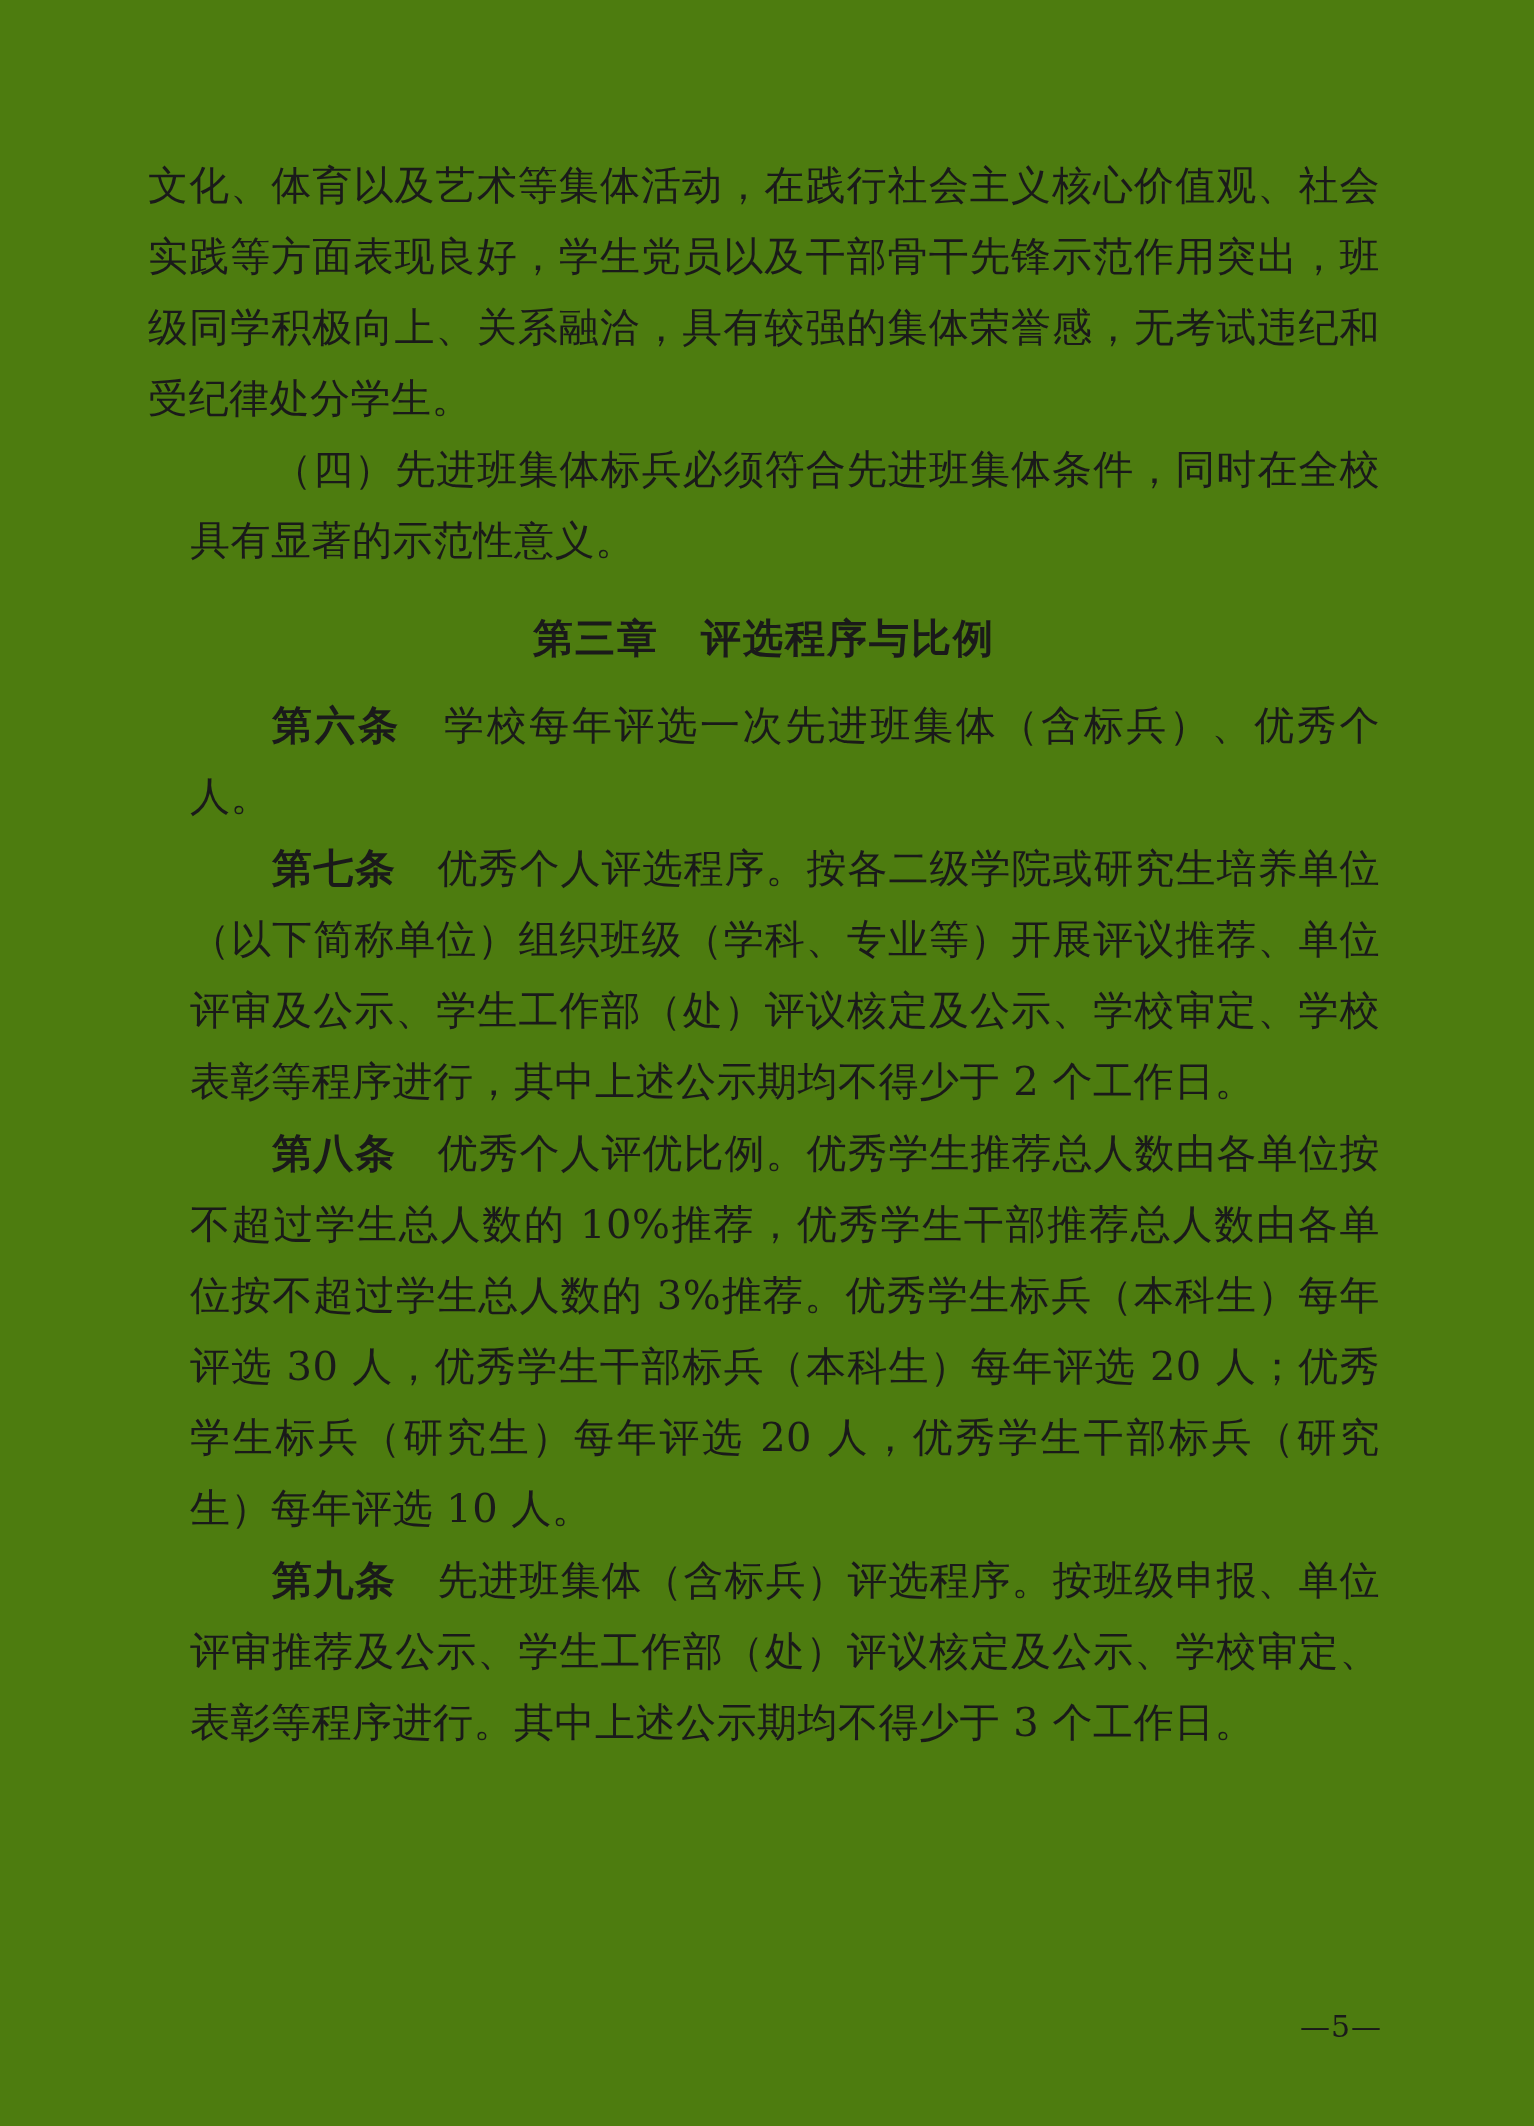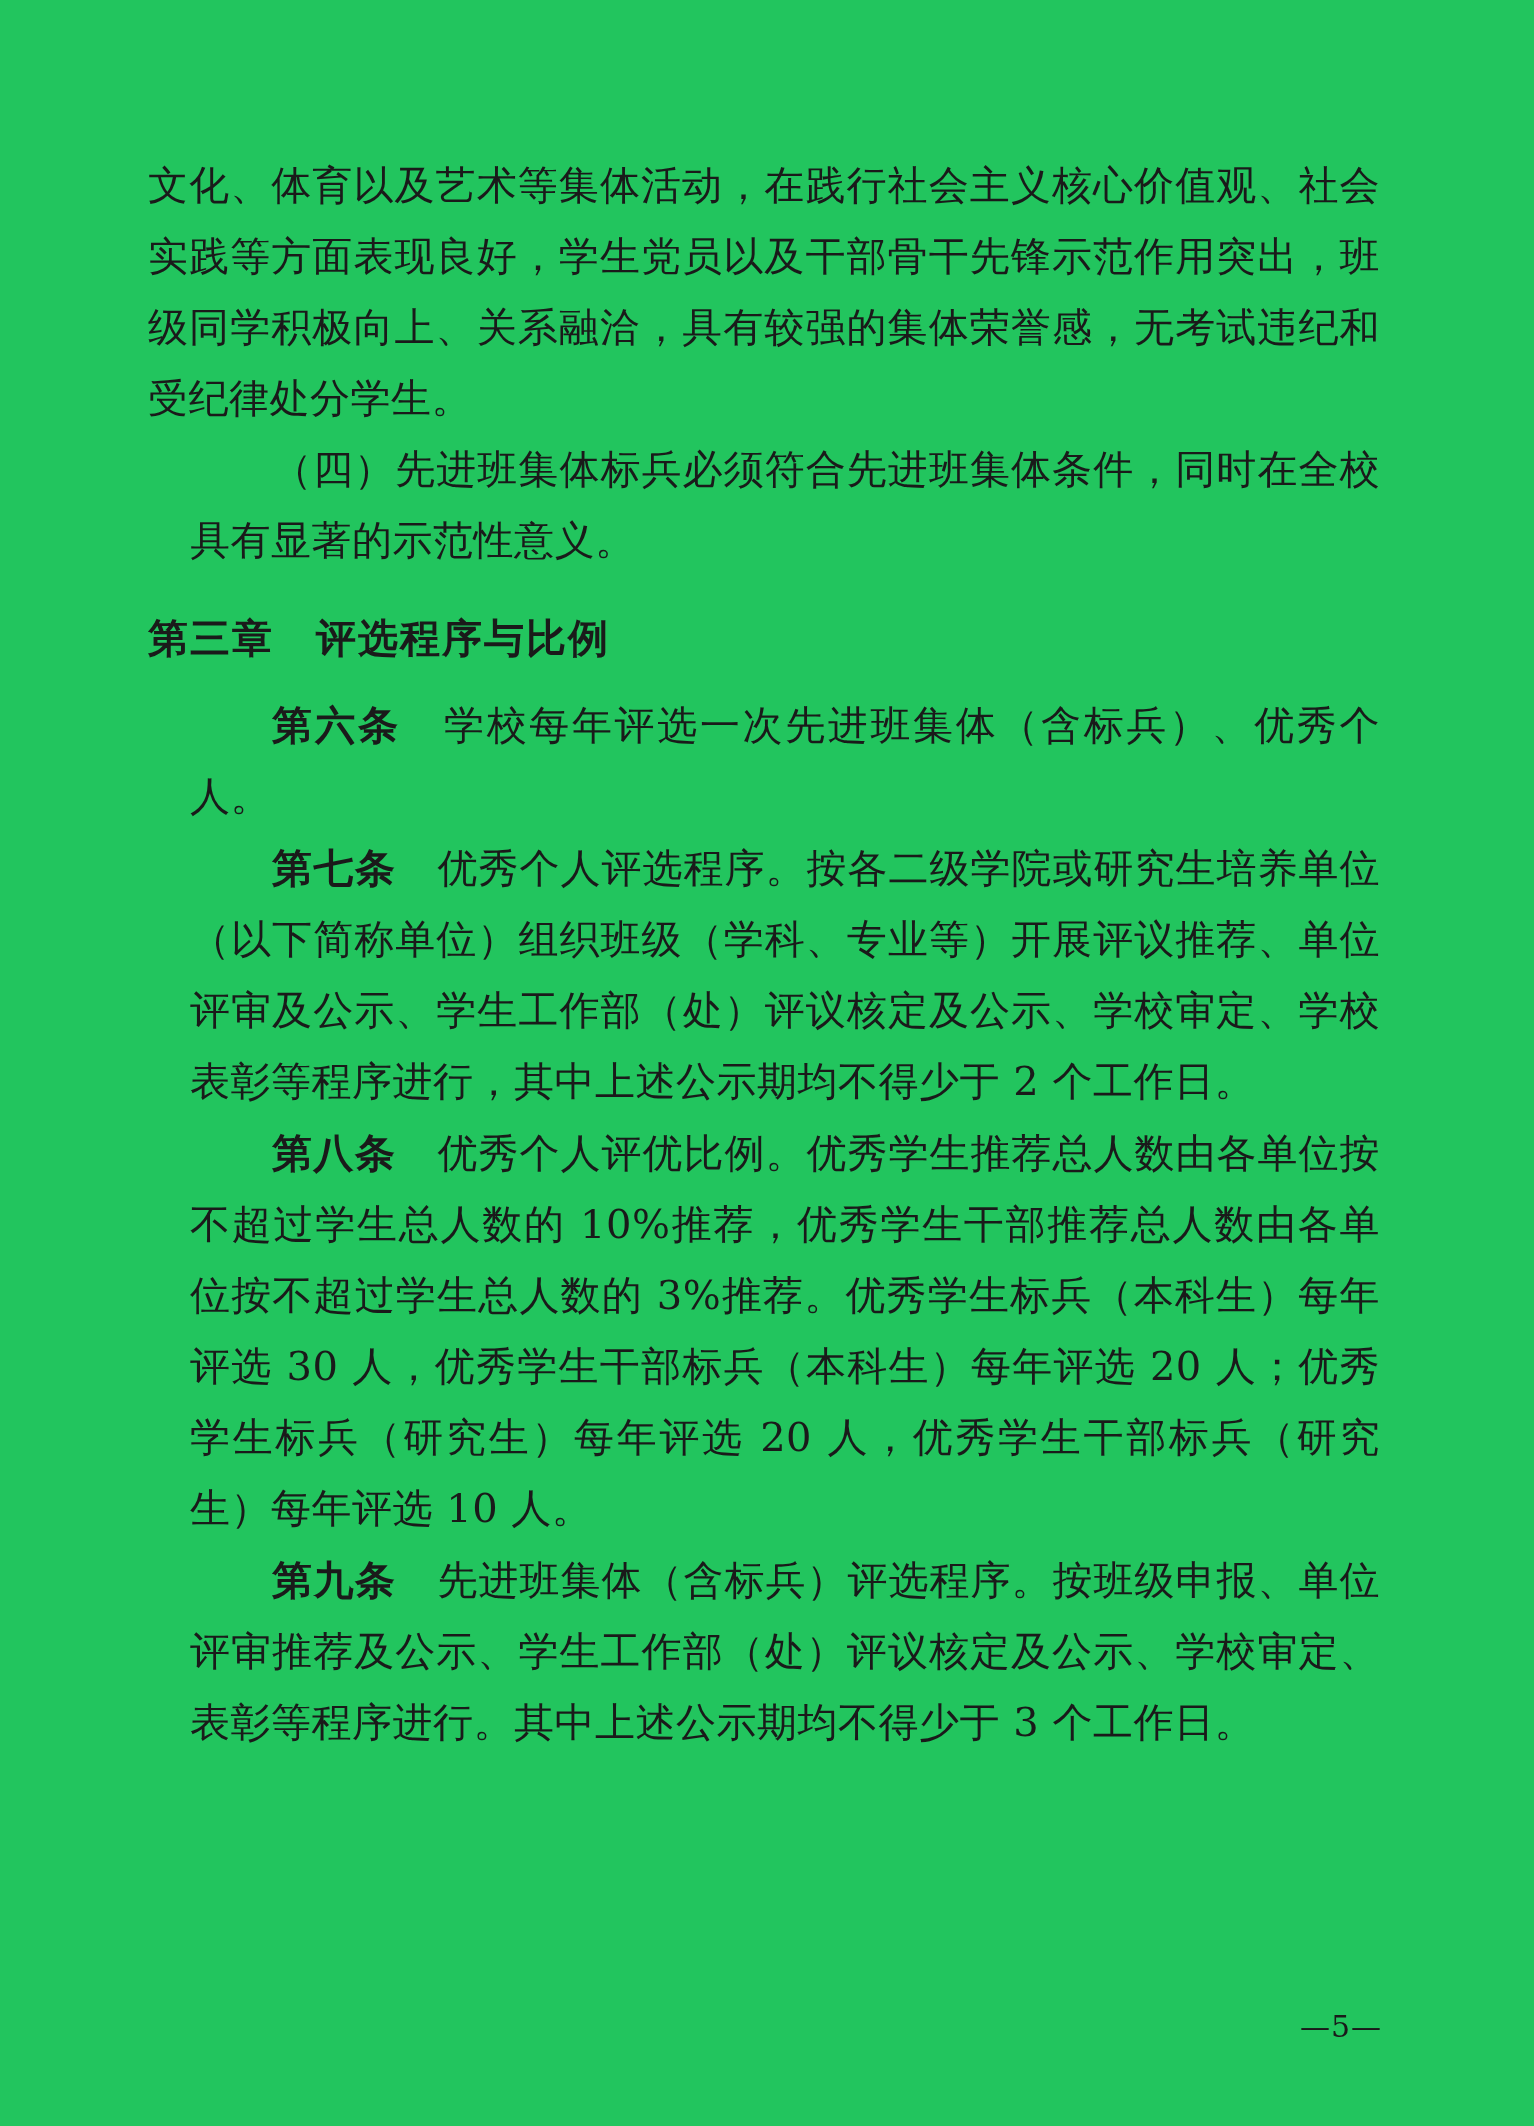--- a/index.html
+++ b/index.html
@@ -4,21 +4,21 @@
 <style>
   html, body {
     margin: 0;
     padding: 0;
     background: #ffffff;
   }
   .page {
     position: relative;
     width: 1534px;
     height: 2126px;
-    background: #22c55e;
+    background: #4d7c0f;
     margin: 0 auto;
     box-sizing: border-box;
     font-family: "DejaVu Serif", "Liberation Serif", serif;
     color: #1a1a1a;
     overflow: hidden;
   }
   .content {
     position: absolute;
     left: 148px;
     top: 150px;
@@ -33,20 +33,21 @@
     margin: 0;
     text-indent: 0;
   }
   .para.indent {
     text-indent: 82px;
     margin-left: 42px;
   }
   .chapter-title {
     font-size: 40px;
     line-height: 71px;
+    text-align: center;
     font-weight: bold;
     margin: 26px 0 16px 0;
     letter-spacing: 2px;
   }
   .art-no {
     font-weight: bold;
     letter-spacing: 1px;
   }
   .footer {
     position: absolute;

